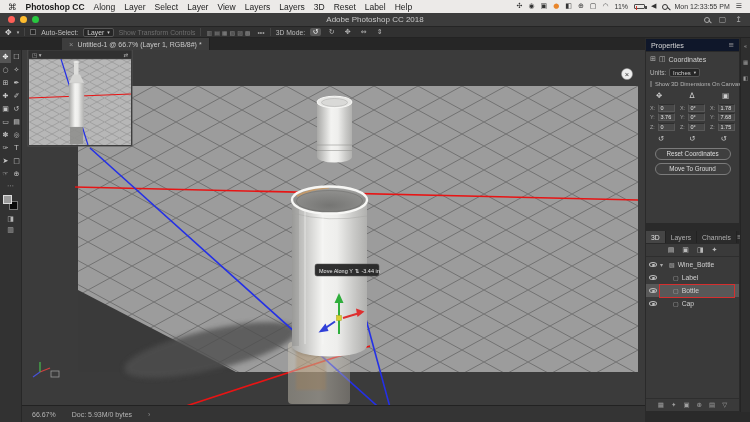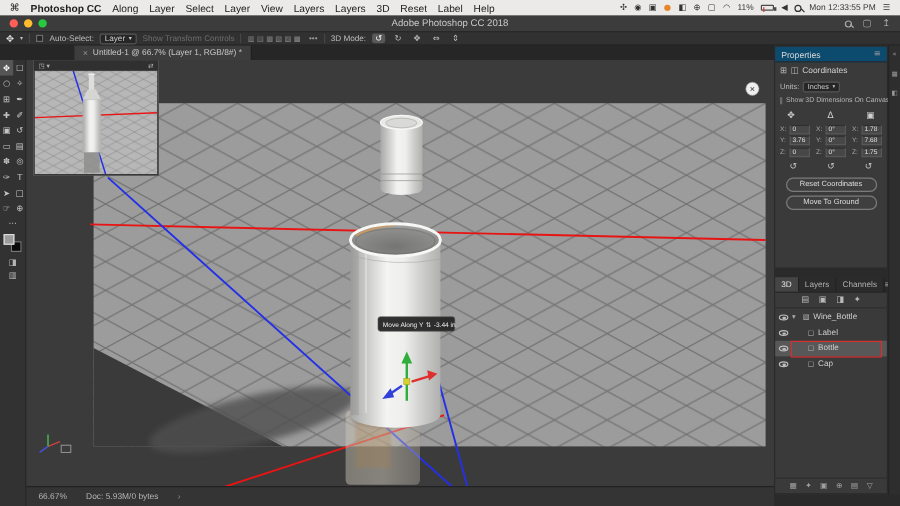--- a/index.html
+++ b/index.html
@@ -69,21 +69,21 @@
 
   
   .statusbar { position:absolute; left:22px; top:405px; width:623px; height:17px; background:#343434;
                border-top:1px solid #222; display:flex; align-items:center; gap:16px; padding-left:10px;
                font-size:7px; color:#b5b5b5; }
   .statusbar .chev { color:#8a8a8a; }
 
   
   .rightcol { position:absolute; left:645px; top:38px; width:95px; height:374px; }
   .panel { position:absolute; left:0; width:95px; background:#3a3a3a; border:1px solid #2a2a2a; }
-  .phead { height:13px; background:#0c4a6e; display:flex; align-items:center; justify-content:space-between;
+  .phead { height:13px; background:#0f172a; display:flex; align-items:center; justify-content:space-between;
            padding:0 5px; font-size:7.2px; color:#d8d8d8; border-bottom:1px solid #2a2a2a; }
   .phead .menu { color:#9a9a9a; font-size:7px; }
   .props { top:0; height:186px; }
   .prow { display:flex; align-items:center; gap:3px; padding:0 4px; }
   .sect { height:14px; font-size:7px; color:#d0d0d0; }
   .sect .ic { color:#b5b5b5; font-size:7px; }
   .units { height:13px; font-size:6.3px; color:#b9b9b9; }
   .chkrow { height:10px; font-size:5.8px; color:#b5b5b5; white-space:nowrap; }
   .colicons { display:flex; justify-content:space-between; padding:2px 10px; font-size:7.5px; color:#cfcfcf; }
   .crow { display:flex; justify-content:space-between; padding:0 4px; margin:1.5px 0; }

